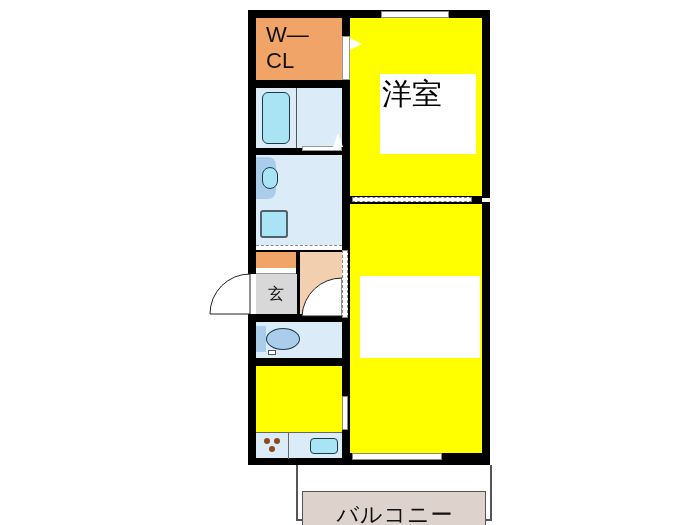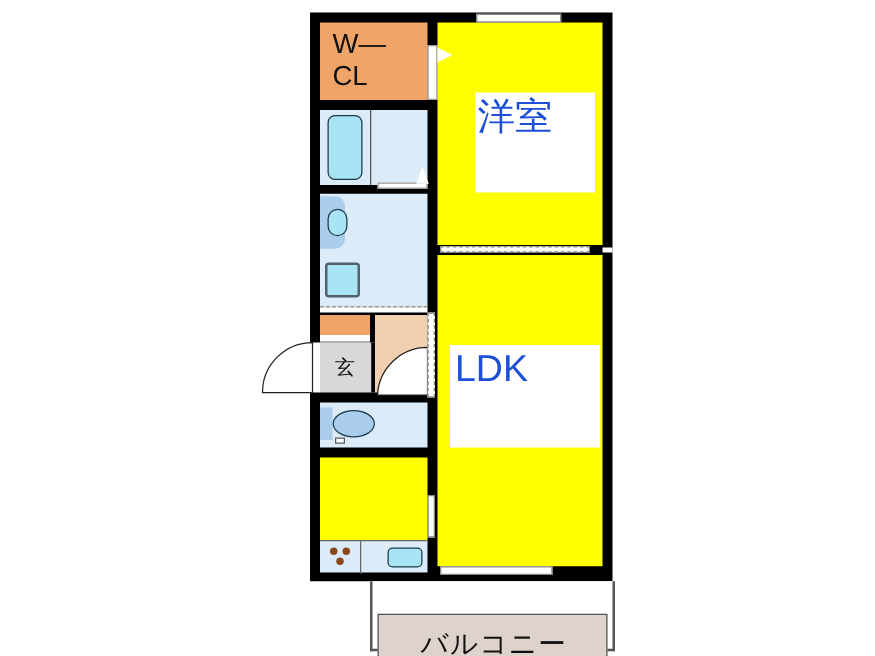--- a/index.html
+++ b/index.html
@@ -1,19 +1,19 @@
 <!DOCTYPE html>
 <html><head>
 <meta charset="utf-8">
 <style>
   html, body { margin:0; padding:0; background:#ffffff; }
   body { width:700px; height:525px; position:relative; overflow:hidden; font-family:"Liberation Sans", "DejaVu Sans", sans-serif; }
   .abs { position:absolute; box-sizing:border-box; }
   .wall { background:#000; }
-  .label-box { background:#fff; position:absolute; color:#1d4ed8; line-height:1.05; }
+  .label-box { background:#fff; position:absolute; color:#000000; line-height:1.05; }
   .win { background:#fff; border:1px solid #888; }
 </style>
 </head>
 <body>
 
 <div class="abs wall" style="left:248px; top:10px; width:242px; height:455px;"></div>
 
 <div class="abs" style="left:256px; top:18px; width:86px; height:62px; background:#F0A468;">
   <div class="abs" style="left:10px; top:4px; font-size:22px; color:#111; line-height:26px;">
     <div>W—</div>
@@ -83,21 +83,20 @@
   <div class="abs" style="left:13px; top:13px; width:6px; height:6px; background:#8B4A1E; border-radius:50%;"></div>
   <div class="abs" style="left:54px; top:5px; width:28px; height:16px; background:#A8E4F4; border:1.5px solid #1a3a4a; border-radius:4px;"></div>
 </div>
 
 <div class="abs" style="left:342px; top:396px; width:6px; height:34px; background:#fff; border:1px solid #888;"></div>
 
 <div class="abs" style="left:352px; top:197px; width:120px; height:5px; background:#fff; border:1px dashed #888;"></div>
 
 <div class="abs" style="left:350px; top:204px; width:132px; height:249px; background:#FFFF00;">
   <div class="label-box" style="left:10px; top:72px; width:112px; height:74px; font-size:30px; padding:4px 4px;">
-    <div>LDK</div>
   </div>
 </div>
 
 <div class="abs" style="left:482px; top:198px; width:8px; height:4px; background:#fff;"></div>
 
 <div class="abs win" style="left:352px; top:453px; width:90px; height:7px;"></div>
 
 <div class="abs" style="left:296px; top:465px; width:196px; height:56px; background:#fff; border:2px solid #555; border-top:none;"></div>
 <div class="abs" style="left:302px; top:466px; width:184px; height:45px; background:#DDD3CC; border:1px solid #555;margin-top:25px;">
   <div class="abs" style="left:0; top:8px; width:184px; text-align:center; font-size:22px; color:#111; letter-spacing:1px;">バルコニー</div>

